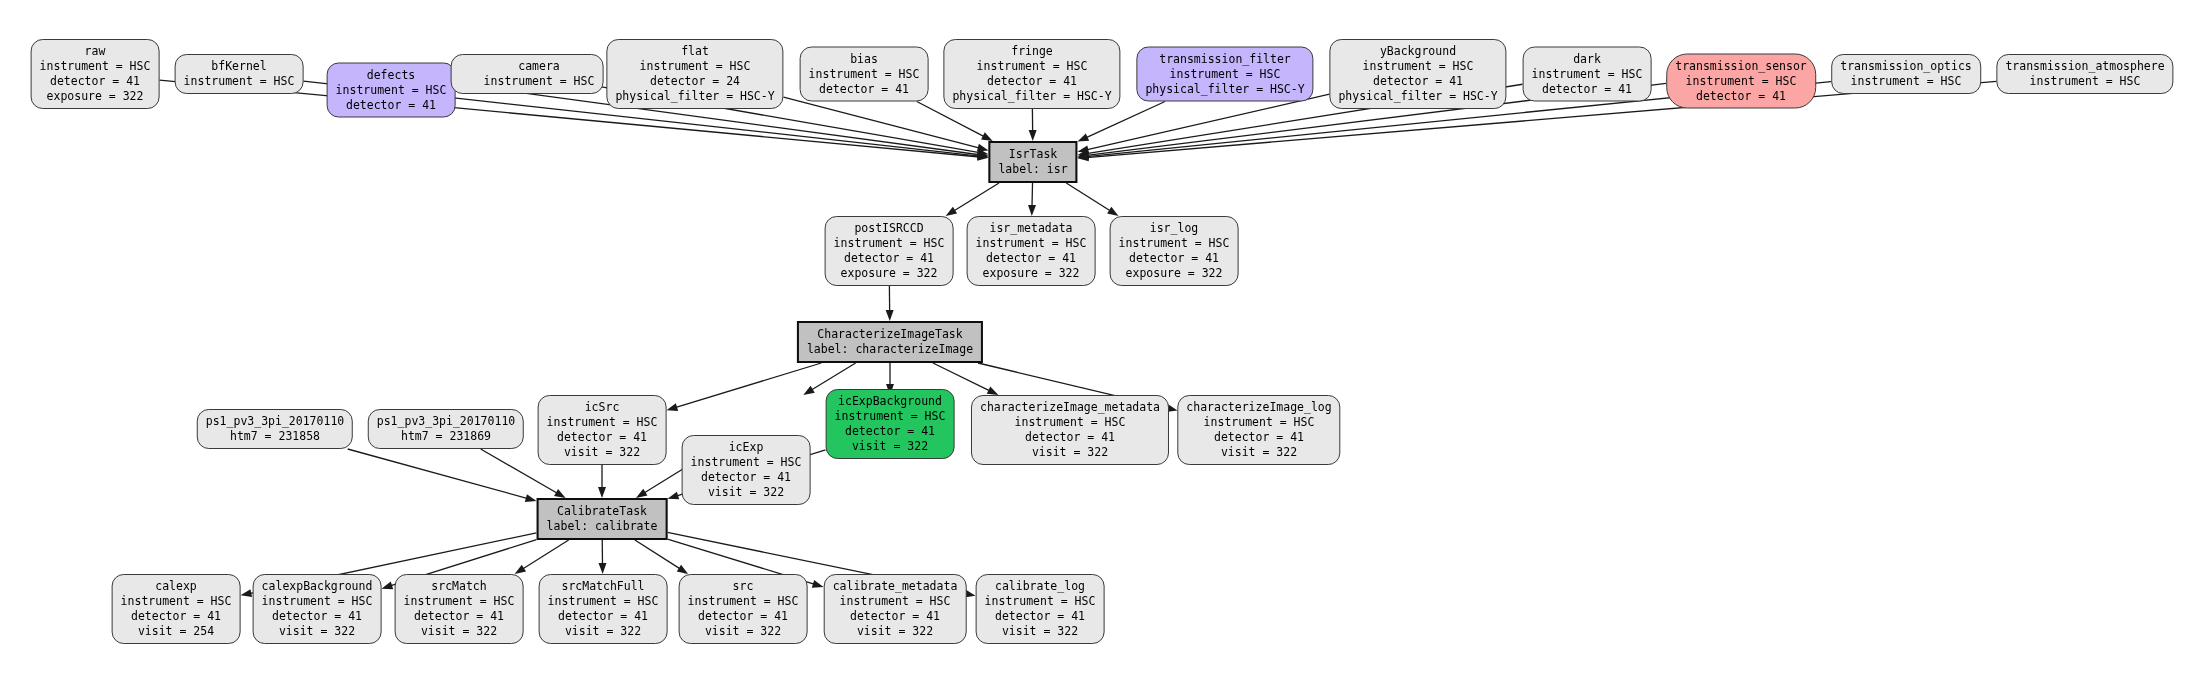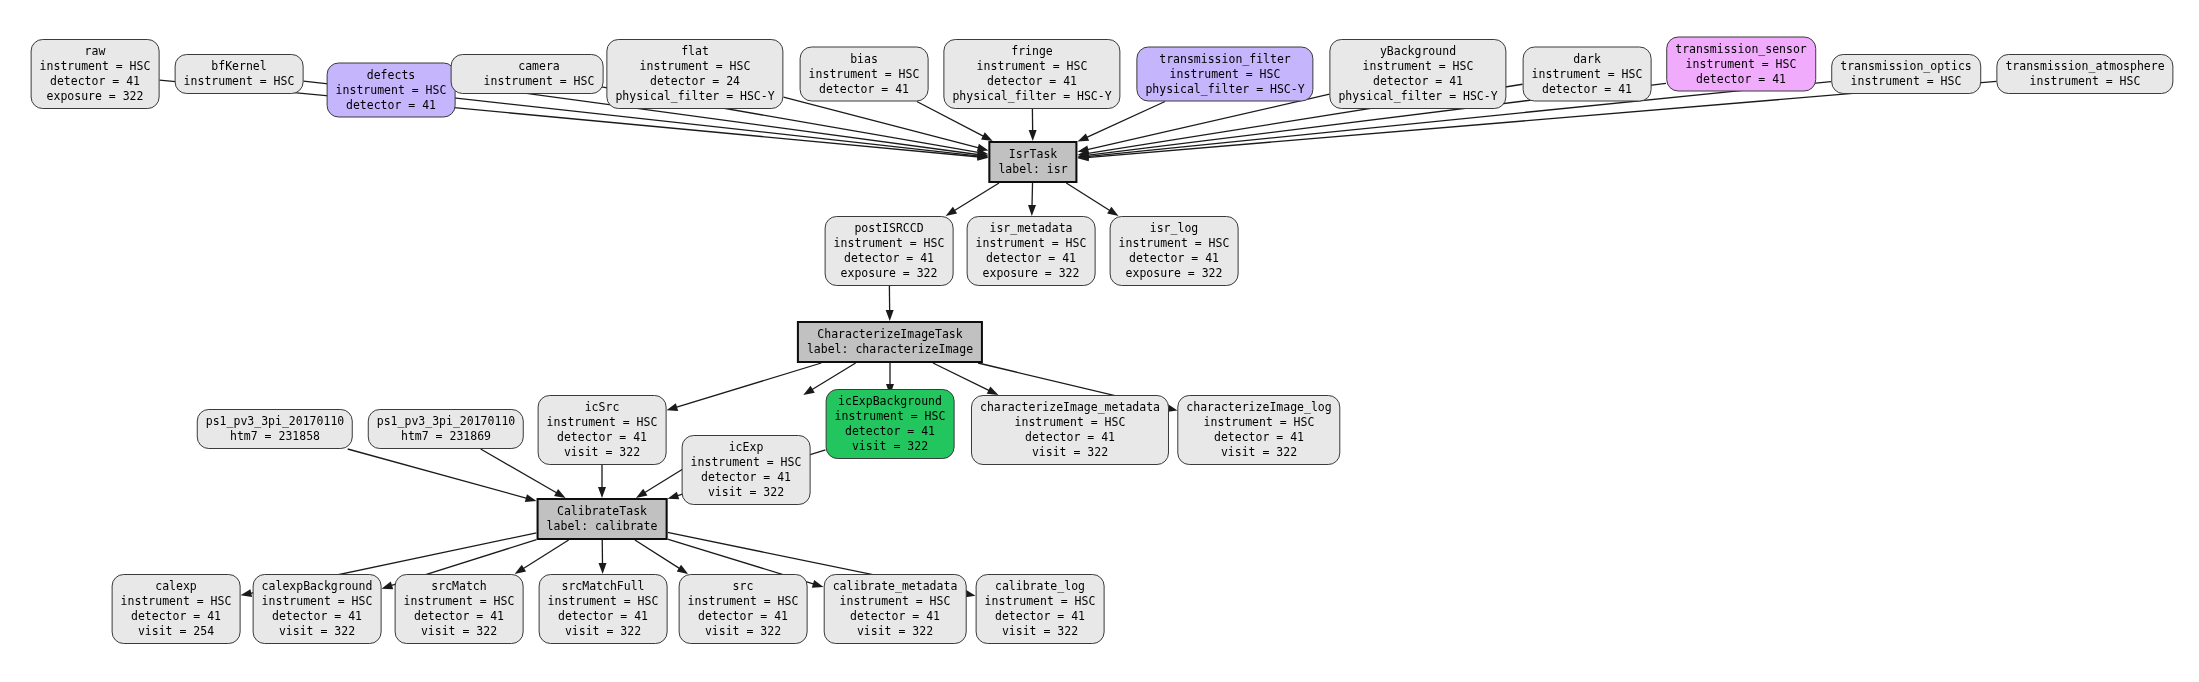--- a/index.html
+++ b/index.html
@@ -144,21 +144,21 @@
       <div class="node dataset" style="left: 1225px; top: 74px; background: #c4b5fd; border-color: rgb(58, 58, 58);">transmission_filter
 instrument = HSC
 physical_filter = HSC-Y</div>
       <div class="node dataset" style="left: 1418px; top: 74px; background: rgb(232, 232, 232); border-color: rgb(58, 58, 58);">yBackground
 instrument = HSC
 detector = 41
 physical_filter = HSC-Y</div>
       <div class="node dataset" style="left: 1587px; top: 74px; background: rgb(232, 232, 232); border-color: rgb(58, 58, 58);">dark
 instrument = HSC
 detector = 41</div>
-      <div class="node dataset" style="left: 1741px; top: 64px; background: #f0abfc; border-color: rgb(58, 58, 58);">transmission_sensor
+      <div class="node dataset" style="left: 1741px; top: 81px; background: #fca5a5; border-color: rgb(58, 58, 58); border-radius: 21px;">transmission_sensor
 instrument = HSC
 detector = 41</div>
       <div class="node dataset" style="left: 1906px; top: 74px; background: rgb(232, 232, 232); border-color: rgb(58, 58, 58);">transmission_optics
 instrument = HSC</div>
       <div class="node dataset" style="left: 2085px; top: 74px; background: rgb(232, 232, 232); border-color: rgb(58, 58, 58);">transmission_atmosphere
 instrument = HSC</div>
       <div class="node task" style="left: 1033px; top: 162px; background: rgb(193, 193, 193); border-color: rgb(13, 13, 13);">IsrTask
 label: isr</div>
       <div class="node dataset" style="left: 889px; top: 251px; background: rgb(232, 232, 232); border-color: rgb(58, 58, 58);">postISRCCD
 instrument = HSC

